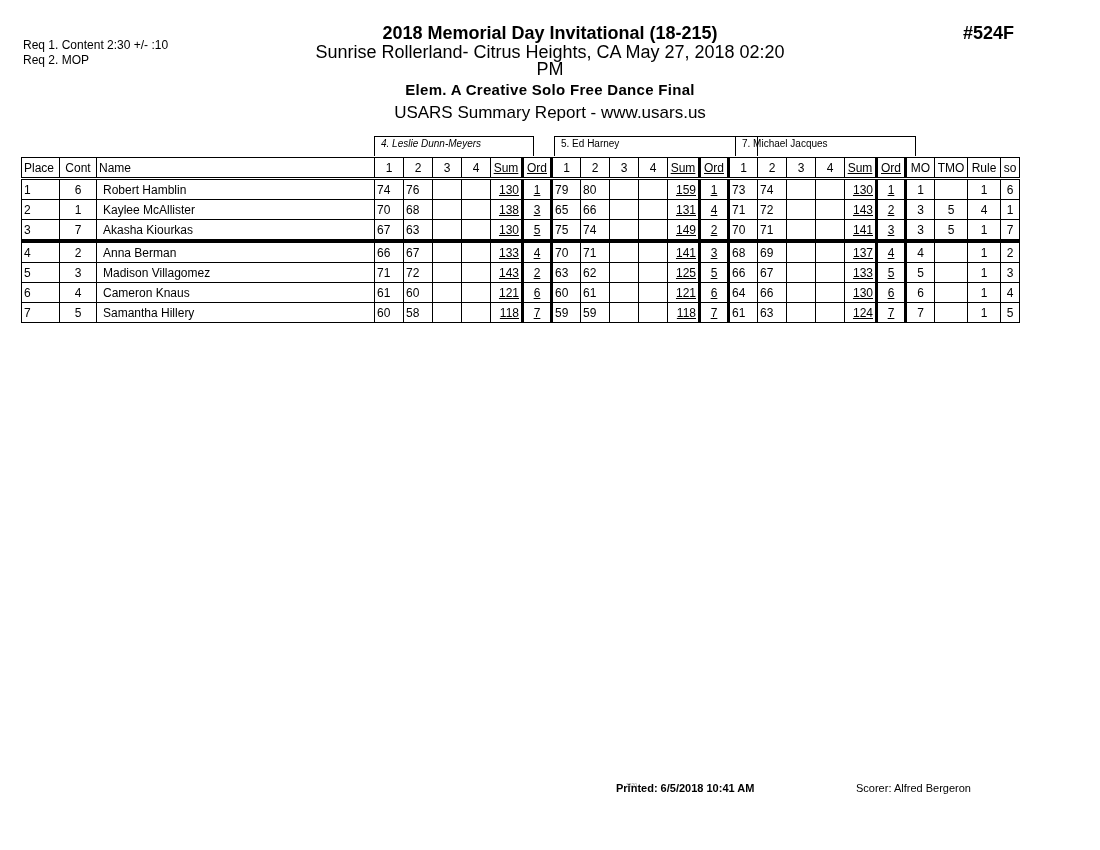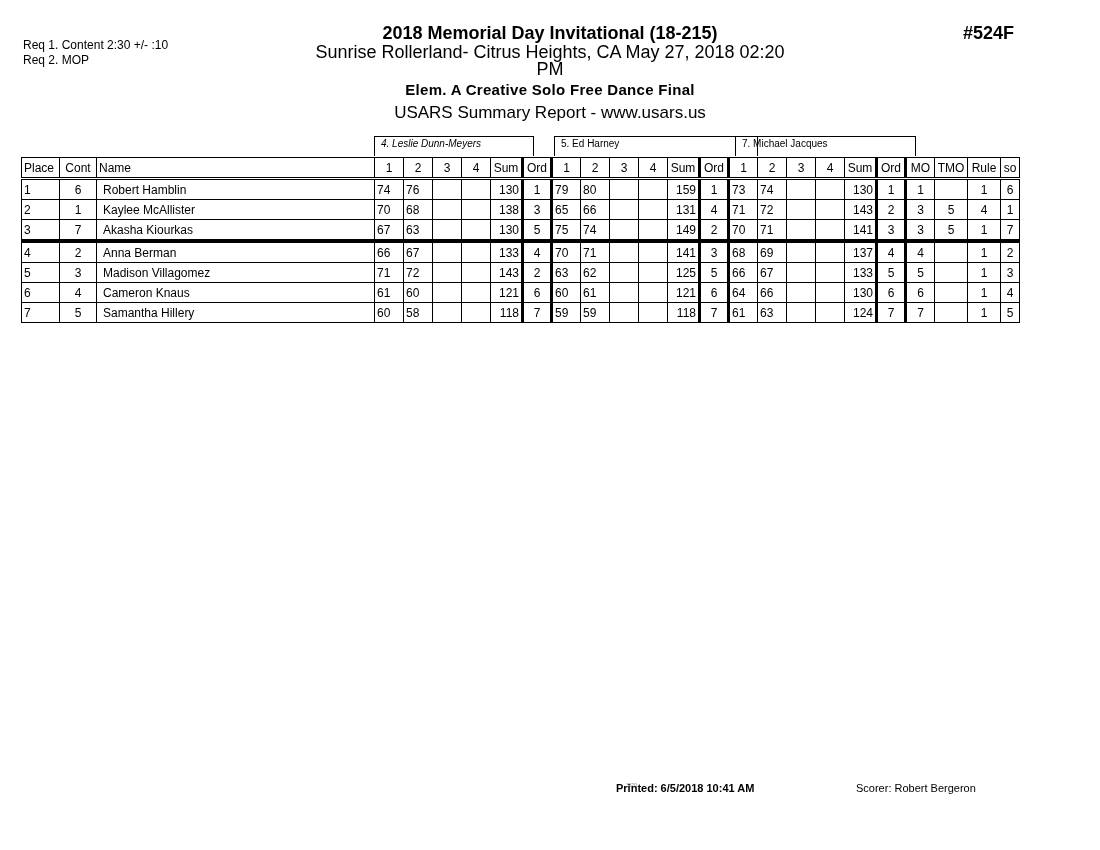--- a/index.html
+++ b/index.html
@@ -25,21 +25,21 @@
     }
     table.results td, table.results th {
       border: 1px solid #000; height: 19px; padding: 0 2px; font-weight: normal;
       white-space: nowrap; overflow: hidden;
     }
     table.results thead th { height: 19px; border-bottom: 3px double #000; text-align: center; }
     table.results thead th.left { text-align: left; }
     .c { text-align: center; }
     .r { text-align: right; }
     .b { font-weight: bold; }
-    .thickR { border-right: 3px solid #000 !important; }
+    .thickR { border-right: 3px solid #000 !important; text-decoration: underline; }
     tr.cutline td { border-bottom: 4px solid #000; }
     .name { padding-left: 6px !important; }
 
     .footer { position: absolute; top: 782px; font-size: 11px; }
     .tiny { position: absolute; left: 626px; top: 782px; font-size: 5px; color: #888; }
   </style>
 </head>
 <body>
 
 <div class="reqs">
@@ -305,13 +305,13 @@
         <td class="c">7</td>
         <td class="c"></td>
         <td class="c">1</td>
         <td class="c">5</td>
       </tr>
     </tbody>
 </table>
 
 <div class="tiny">3820</div>
 <div class="footer" style="left:616px;font-weight:bold;">Printed:  6/5/2018  10:41 AM</div>
-<div class="footer" style="left:856px;">Scorer:   Robert Bergeron</div>
+<div class="footer" style="left:856px;">Scorer:   Alfred Bergeron</div>
 
 </body></html>

